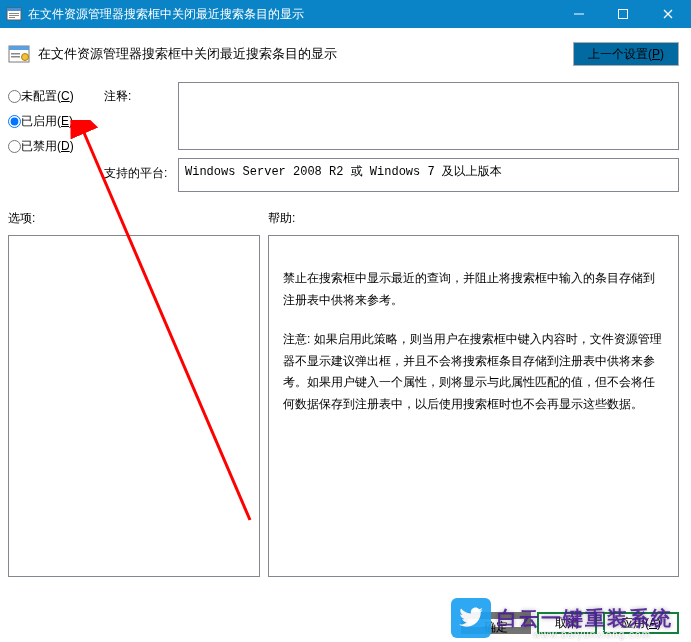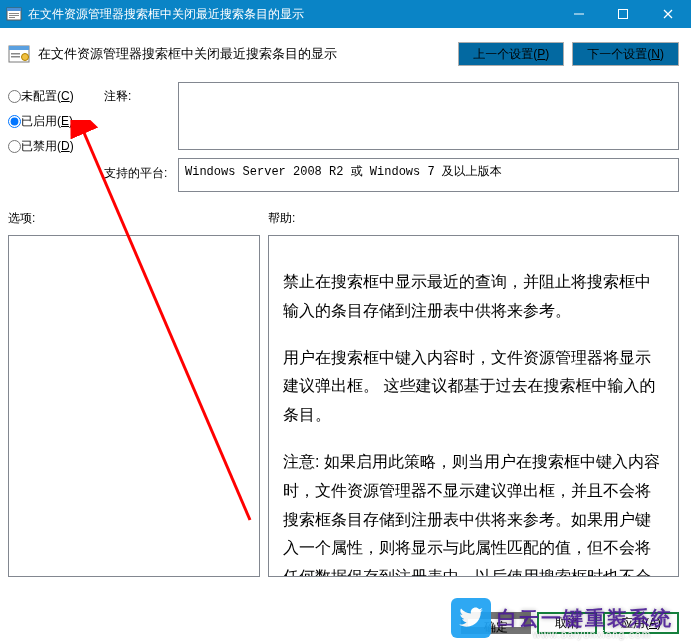--- a/index.html
+++ b/index.html
@@ -33,21 +33,21 @@
   .comment-box { height: 68px; }
   .platform-box { height: 34px; overflow: auto; padding: 4px 6px; }
   
   .mid-row { display: flex; padding: 18px 12px 4px 8px; }
   .mid-left { width: 260px; }
   .mid-right { flex: 1; }
   
   .panels-row { display: flex; padding: 4px 12px 0 8px; gap: 8px; height: 346px; }
   .panel { border: 1px solid #828790; background: #fff; overflow: auto; }
   .options-panel { width: 252px; }
-  .help-panel { flex: 1; padding: 32px 14px 14px 14px; font-size: 16px; line-height: 1.8; }
+  .help-panel { flex: 1; padding: 32px 14px 14px 14px; font-size: 12px; line-height: 1.8; }
   .help-panel p { margin-bottom: 18px; }
   
   .bottom-row { position: absolute; bottom: 8px; right: 12px; display: flex; gap: 6px; }
   .action-btn { height: 22px; padding: 0 16px; font-size: 12px; background: #fdfdfd; border: 2px solid #15803d; cursor: pointer; }
   .action-btn.primary { border: 7px solid #737373; margin-left: 48px; }
   
   .watermark { position: absolute; bottom: 4px; right: 18px; display: flex; align-items: center; gap: 6px; opacity: 0.92; pointer-events: none; }
   .wm-badge { width: 40px; height: 40px; background: #1da1f2; border-radius: 6px; display: flex; align-items: center; justify-content: center; }
   .wm-text { color: #4c1d95; font-size: 20px; font-weight: bold; text-shadow: 0 0 4px rgba(0,0,0,.35); letter-spacing: 2px; }
   .wm-sub { position: absolute; bottom: -2px; right: 22px; font-size: 10px; color: #fff; text-shadow: 0 0 2px rgba(0,0,0,.4); letter-spacing: 1px; }
@@ -93,21 +93,20 @@
     <svg viewBox="0 0 22 22">
         <rect x="1" y="3" width="20" height="16" fill="#fff" stroke="#7a7a7a"></rect>
         <rect x="1" y="3" width="20" height="4" fill="#5aa0e0"></rect>
         <rect x="3" y="10" width="9" height="1.5" fill="#888"></rect>
         <rect x="3" y="13" width="9" height="1.5" fill="#888"></rect>
         <circle cx="17" cy="14" r="3.5" fill="#f0c040" stroke="#b08000"></circle>
       </svg>
   </span>
   <span class="header-title">在文件资源管理器搜索框中关闭最近搜索条目的显示</span>
   <button class="nav-btn">上一个设置(<u>P</u>)</button>
-  <button class="nav-btn">下一个设置(<u>N</u>)</button>
 </div>
 
 <div class="config-row">
   <div class="radios">
     <label class="radio-item">
       <input type="radio" name="state" style="">
       <span>未配置(<u>C</u>)</span>
     </label>
     <label class="radio-item">
       <input type="radio" name="state" checked="" style="">
@@ -132,21 +131,20 @@
 
 <div class="mid-row">
   <div class="mid-left">选项:</div>
   <div class="mid-right">帮助:</div>
 </div>
 
 <div class="panels-row">
   <div class="panel options-panel"></div>
   <div class="panel help-panel">
     <p>禁止在搜索框中显示最近的查询，并阻止将搜索框中输入的条目存储到注册表中供将来参考。</p>
-    <p>用户在搜索框中键入内容时，文件资源管理器将显示建议弹出框。  这些建议都基于过去在搜索框中输入的条目。</p>
     <p>注意: 如果启用此策略，则当用户在搜索框中键入内容时，文件资源管理器不显示建议弹出框，并且不会将搜索框条目存储到注册表中供将来参考。如果用户键入一个属性，则将显示与此属性匹配的值，但不会将任何数据保存到注册表中，以后使用搜索框时也不会再显示这些数据。</p>
   </div>
 </div>
 
 <div class="bottom-row">
   <button class="action-btn primary">确定</button>
   <button class="action-btn">取消</button>
   <button class="action-btn">应用(<u>A</u>)</button>
 </div>
 

